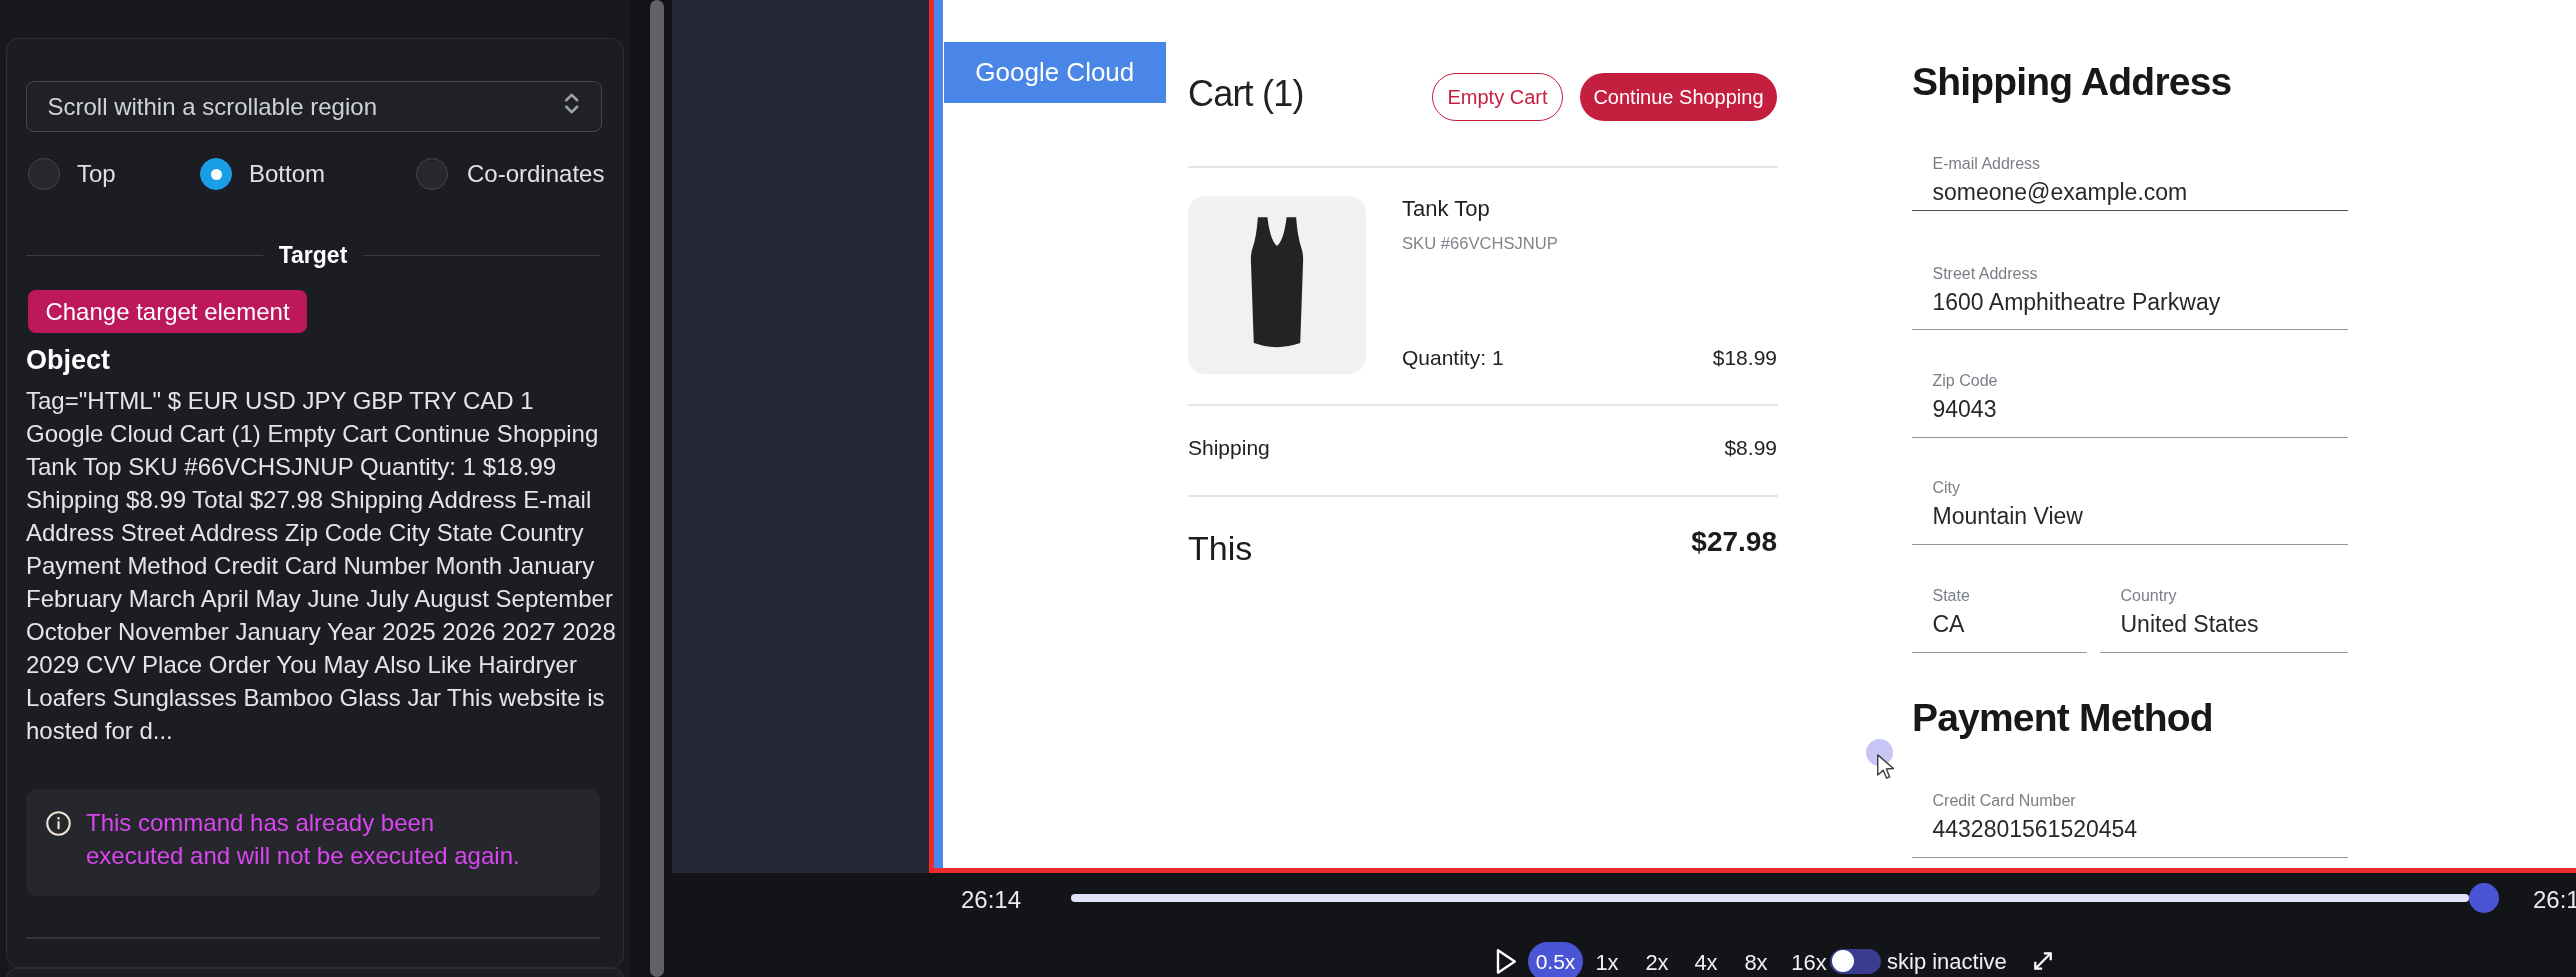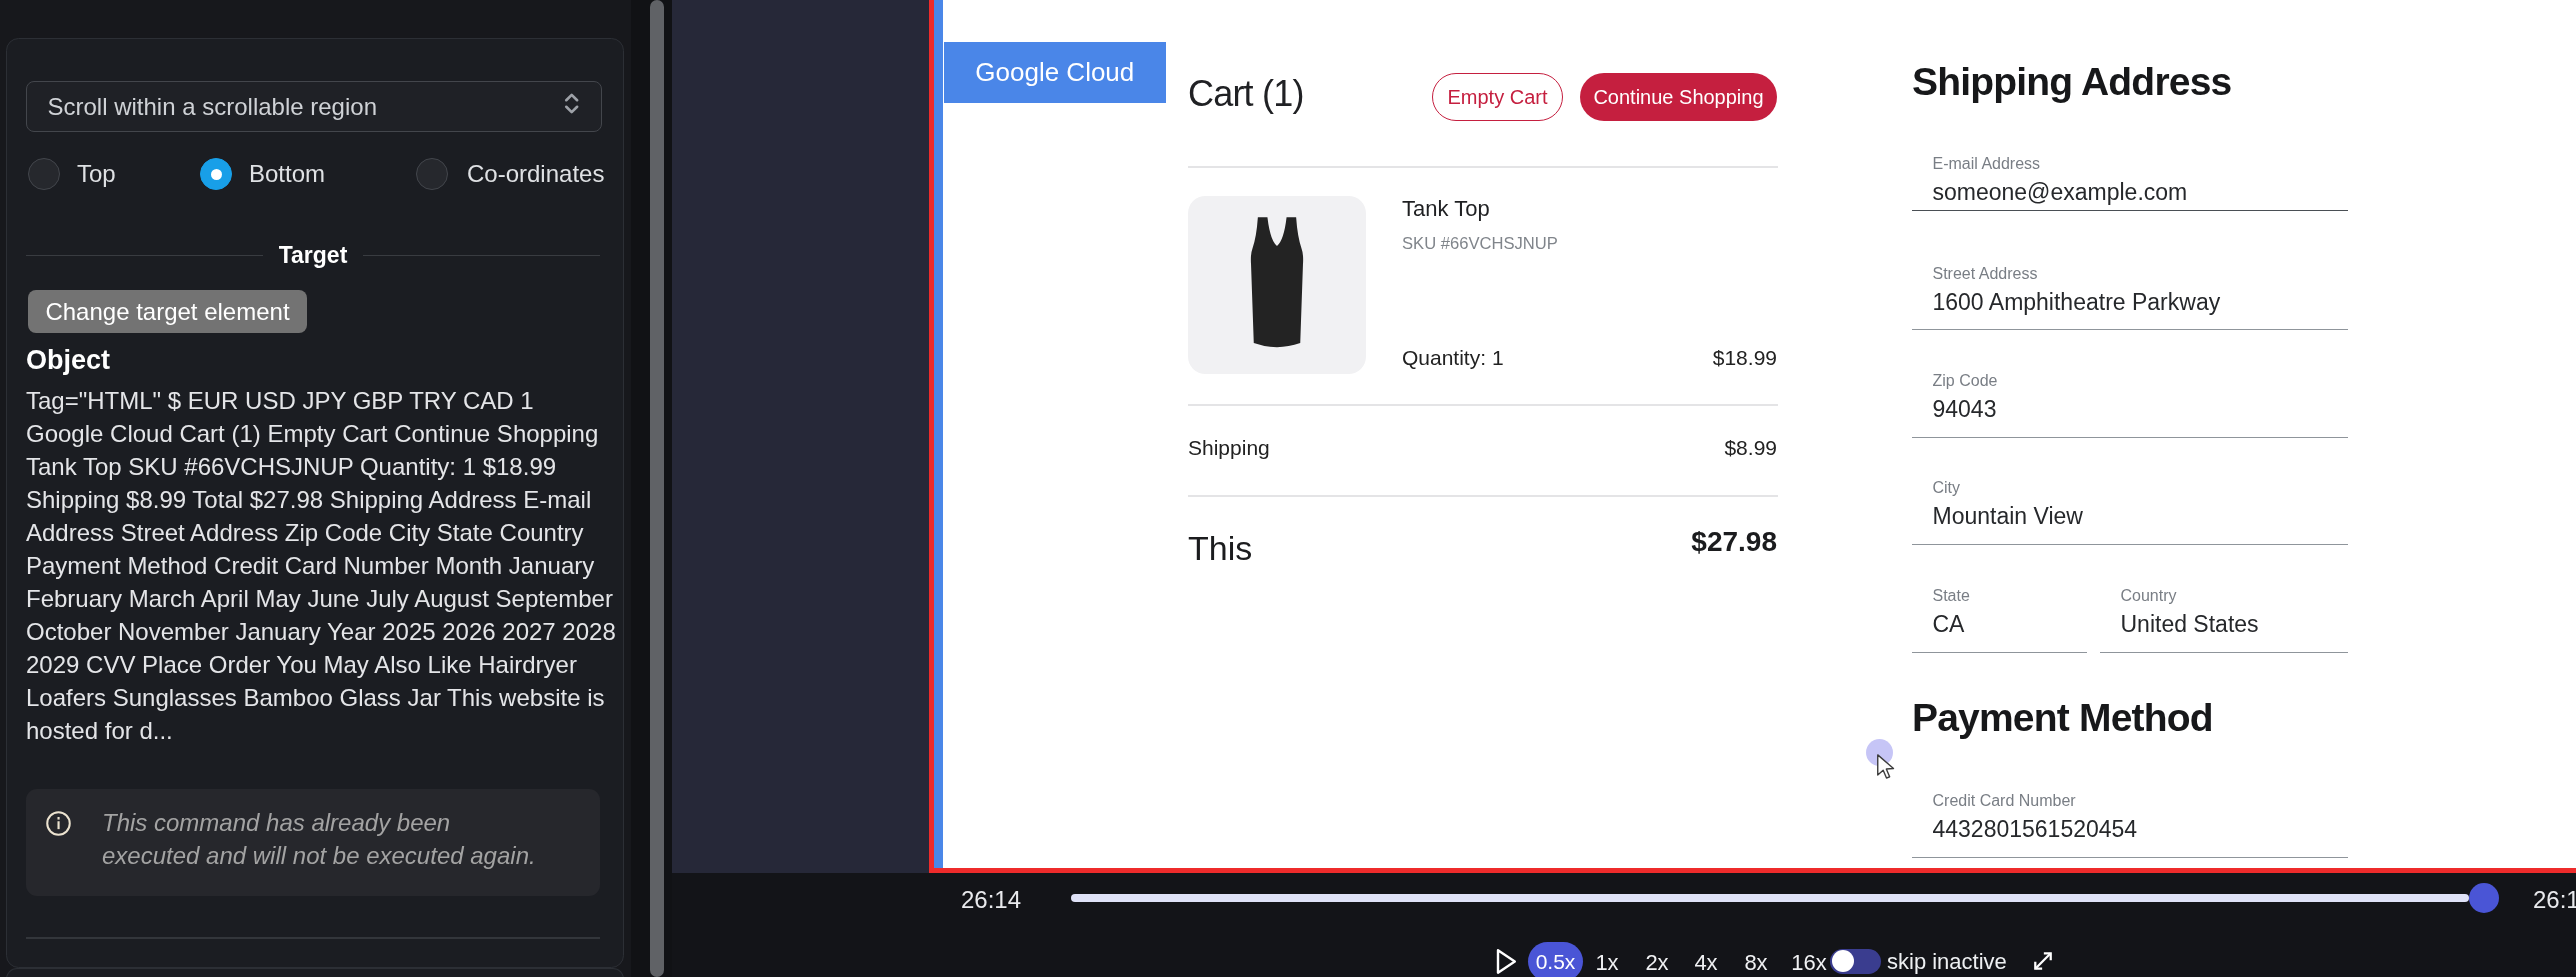--- a/index.html
+++ b/index.html
@@ -16,26 +16,26 @@
   #action-select{left:26px;top:81px;width:576px;height:51px;background:#1f2126;
     border:0.8px solid #43464c;border-radius:8px;display:flex;align-items:center;
     padding:0 20.5px;box-sizing:border-box;color:#cfd2d6;font-size:24px;justify-content:space-between;}
   .radio-outer{width:32px;height:32px;border-radius:50%;background:#26282d;border:1.6px solid #43464c;box-sizing:border-box;}
   .radio-outer.on{background:#189fe8;border-color:#189fe8;display:flex;align-items:center;justify-content:center;}
   .radio-dot{width:11px;height:11px;border-radius:50%;background:#fff;}
   .radio-label{color:#dfe1e4;font-size:24px;}
   #target-row{left:26px;top:242px;width:574px;display:flex;align-items:center;gap:16px;}
   .target-line{flex:1;height:1.6px;background:#393c41;}
   #target-label{color:#fff;font-size:23px;font-weight:700;}
-  #change-target-btn{left:28px;top:290px;width:279px;height:43px;background:#737373;border-radius:8px;
+  #change-target-btn{left:28px;top:290px;width:279px;height:43px;background:#be185d;border-radius:8px;
     color:#fff;font-size:24px;font-weight:500;display:flex;align-items:center;justify-content:center;}
   #object-heading{left:26px;top:345px;color:#fff;font-size:27px;font-weight:700;}
   #object-text{left:26px;top:384px;width:590px;color:#e4e5e8;font-size:24px;line-height:33px;}
   #notice-box{left:26px;top:789px;width:574px;height:107px;background:#26272c;border-radius:11px;
-    display:flex;align-items:flex-start;gap:30px;padding:17.4px 19px;box-sizing:border-box;color:#a3a3a3;font-style:italic;}
+    display:flex;align-items:flex-start;gap:14px;padding:17.4px 19px;box-sizing:border-box;color:#d946ef;}
   #notice-box svg{flex:0 0 auto;margin-top:4px;}
   #notice-text{font-size:24px;line-height:33px;width:442px;}
   #panel-divider{left:26px;top:937px;width:574px;height:1.6px;background:#33363b;}
 
   
   #splitter{left:631px;top:0;width:41px;height:977px;background:#111215;}
   #splitter-thumb{left:650px;top:0;width:14px;height:977px;background:#606266;border-radius:7px;}
 
   
   #viewer{left:672px;top:0;width:1904px;height:977px;background:#131418;}

